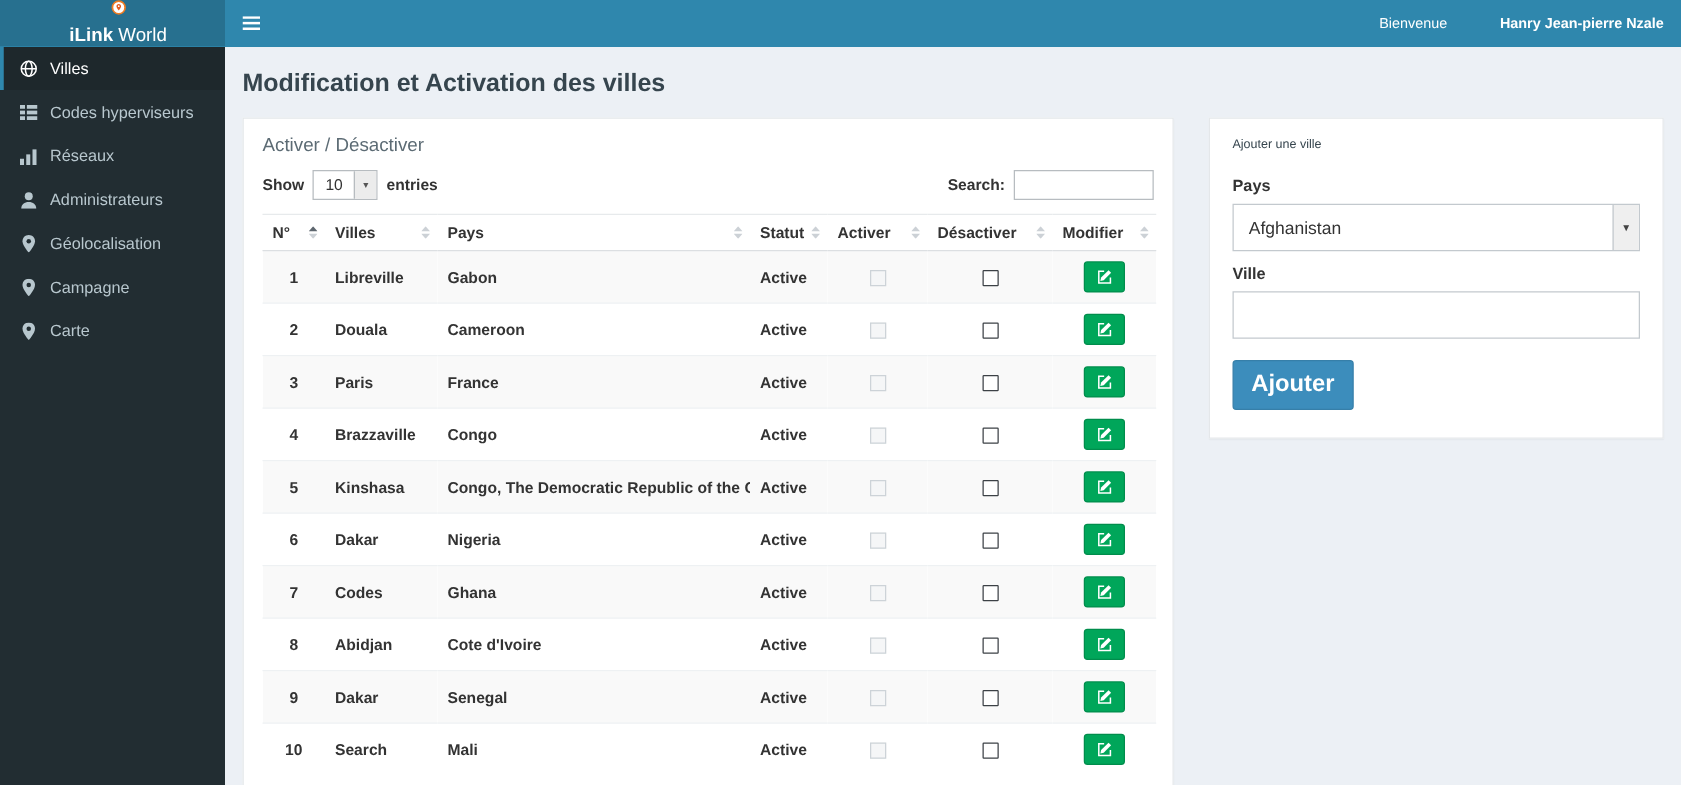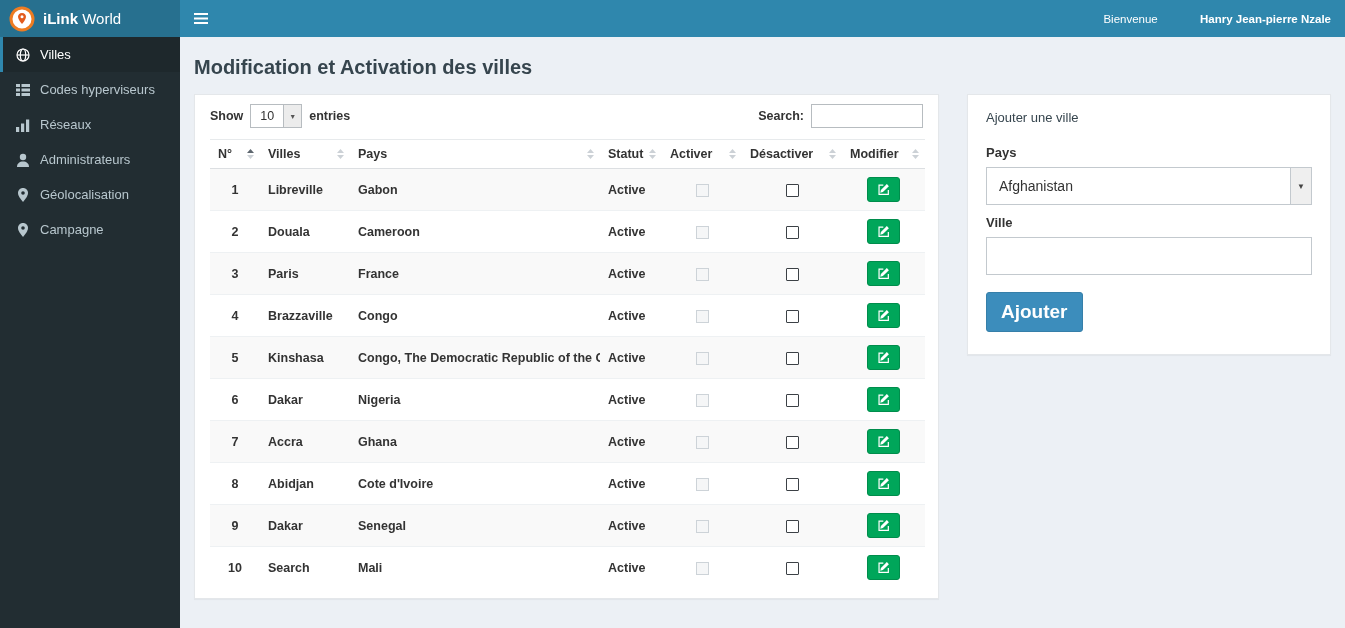--- a/index.html
+++ b/index.html
@@ -1,21 +1,21 @@
 <!DOCTYPE html>
 <html><head>
 <meta charset="utf-8">
 <style>
   * { box-sizing: border-box; }
   html, body { margin:0; padding:0; width:1345px; height:628px; overflow:hidden; }
   body { font-family:"Liberation Sans", sans-serif; background:#ecf0f5; color:#333; }
 
   
   .topbar { position:fixed; top:0; left:0; width:1345px; height:37px; background:#2f87ad; display:flex; z-index:20; }
-  .logo-area { width:180px; height:37px; background:#27708f; display:flex; align-items:center; gap:8px; padding-left:9px; flex-shrink:0; }
+  .logo-area { width:180px; height:37px; background:#27708f; display:flex; align-items:center; gap:8px; padding-left:9px; flex-shrink:0;flex-direction:column; }
   .brand { color:#fff; font-size:15px; white-space:nowrap; }
   .brand .b { font-weight:bold; }
   .topbar-rest { flex:1; display:flex; align-items:center; }
   .menu-toggle { width:42px; height:37px; display:flex; align-items:center; justify-content:center; cursor:pointer; }
   .welcome { margin-left:auto; padding-right:14px; color:#fff; font-size:11.5px; }
   .welcome .name { font-weight:bold;margin-left:39px; }
 
   
   .sidebar { position:fixed; top:37px; left:0; bottom:0; width:180px; background:#222d32; z-index:10; }
   .side-item { display:flex; align-items:center; gap:10px; padding:10px 6px 10px 13px; font-size:13px; color:#b8c7ce; cursor:pointer; border-left:3px solid transparent; }
@@ -50,21 +50,21 @@
   td.c-num { text-align:center; font-weight:bold; }
   td.c-txt { font-weight:bold; color:#333; }
   td.c-center { text-align:center; }
   .cb { display:inline-block; width:13px; height:13px; background:#fff; vertical-align:middle; }
   .cb.disabled { border:1px solid #cdd3d8; background:#f5f6f7; }
   .cb.normal { border:1.5px solid #3c4146; border-radius:1px; cursor:pointer; }
   .btn-edit { width:33px; height:25px; background:#00a65a; border:1px solid #008d4c; border-radius:3px; display:inline-flex; align-items:center; justify-content:center; cursor:pointer; padding:0; }
 
   
   .add-box { width:367px; padding:13px 18px 22px 18px; }
-  .add-title { font-size:13px; color:#36454e; padding:2px 0 10px 0; }
+  .add-title { font-size:10px; color:#36454e; padding:2px 0 10px 0; }
   .field-label { display:block; font-size:13px; font-weight:bold; color:#333; margin:10px 0 7px 0; }
   .select-fake { display:flex; align-items:stretch; border:1px solid #c3c9ce; background:#fff; height:38px; cursor:pointer;gap:48px; }
   .select-fake .sval { flex:1; display:flex; align-items:center; padding-left:12px; font-size:14px; color:#333; }
   .select-fake .scaret { width:21px; border-left:1px solid #c3c9ce; background:#efefef; display:flex; align-items:center; justify-content:center; font-size:8px; color:#444; }
   .ville-input { width:100%; height:38px; border:1px solid #c3c9ce; padding:0 10px; font-size:14px; font-family:inherit; }
   .btn-add { margin-top:17px; background:#3c8dbc; border:1px solid #367fa9; color:#fff; font-size:19px; font-weight:bold; padding:8px 14px; border-radius:3px; cursor:pointer; }
 </style>
 </head>
 <body>
 
@@ -133,28 +133,36 @@
     </svg>
     <span>Géolocalisation</span>
   </div>
   <div class="side-item">
     <svg width="14" height="14" viewBox="0 0 14 14" fill="currentColor">
       <path d="M7 0 C4 0 2 2.2 2 5 c0 3.6 5 9 5 9 s5-5.4 5-9 C12 2.2 10 0 7 0z"></path>
         <circle cx="7" cy="5" r="1.8" fill="#222d32"></circle>
     </svg>
     <span>Campagne</span>
   </div>
+  <div class="side-item">
+    <svg width="14" height="14" viewBox="0 0 14 14" fill="currentColor">
+      <path d="M7 0 C4 0 2 2.2 2 5 c0 3.6 5 9 5 9 s5-5.4 5-9 C12 2.2 10 0 7 0z"></path>
+        <circle cx="7" cy="5" r="1.8" fill="#222d32"></circle>
+    </svg>
+    <span>Carte</span>
+  </div>
 </aside>
 
 <main class="content" style="margin-top:37px;">
   <h1 class="page-title">Modification et Activation des villes</h1>
 
   <div class="cols">
 
     <section class="box table-box">
+      <div class="box-title">Activer / Désactiver</div>
 
       <div class="dt-controls">
         <div class="len-wrap">
           <span>Show</span>
           <span class="fake-select">
             <span class="val">10</span>
             <span class="caret">▼</span>
           </span>
           <span>entries</span>
         </div>
@@ -286,21 +294,21 @@
             <td class="c-center"><span class="cb normal"></span></td>
             <td class="c-center"><button class="btn-edit">
                   <svg width="13" height="13" viewBox="0 0 14 14">
                     <path d="M10.6 1.2 l2.2 2.2 L6.4 9.8 l-2.9.7.7-2.9z" fill="#fff"></path>
                     <path d="M12.2 7.6 v4.6 H2.2 V2.2 h4.6" fill="none" stroke="#fff" stroke-width="1.3"></path>
                   </svg>
                 </button></td>
           </tr>
           <tr>
             <td class="c-num">7</td>
-            <td class="c-txt">Accra</td>
+            <td class="c-txt">Codes</td>
             <td class="c-txt">Ghana</td>
             <td class="c-txt">Active</td>
             <td class="c-center"><span class="cb disabled"></span></td>
             <td class="c-center"><span class="cb normal"></span></td>
             <td class="c-center"><button class="btn-edit">
                   <svg width="13" height="13" viewBox="0 0 14 14">
                     <path d="M10.6 1.2 l2.2 2.2 L6.4 9.8 l-2.9.7.7-2.9z" fill="#fff"></path>
                     <path d="M12.2 7.6 v4.6 H2.2 V2.2 h4.6" fill="none" stroke="#fff" stroke-width="1.3"></path>
                   </svg>
                 </button></td>

